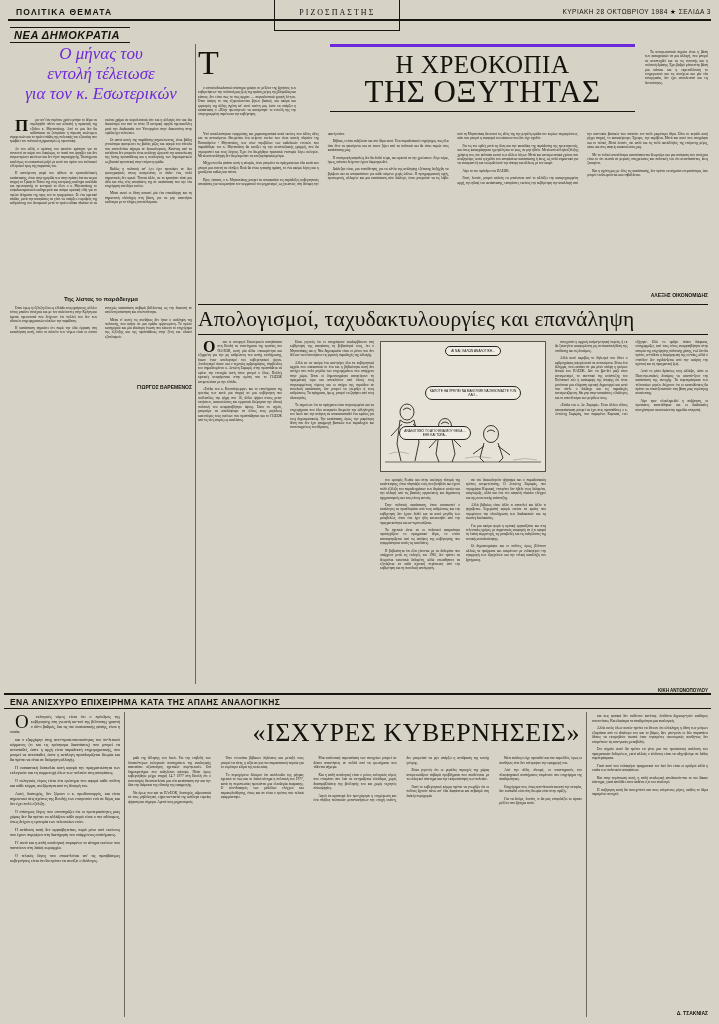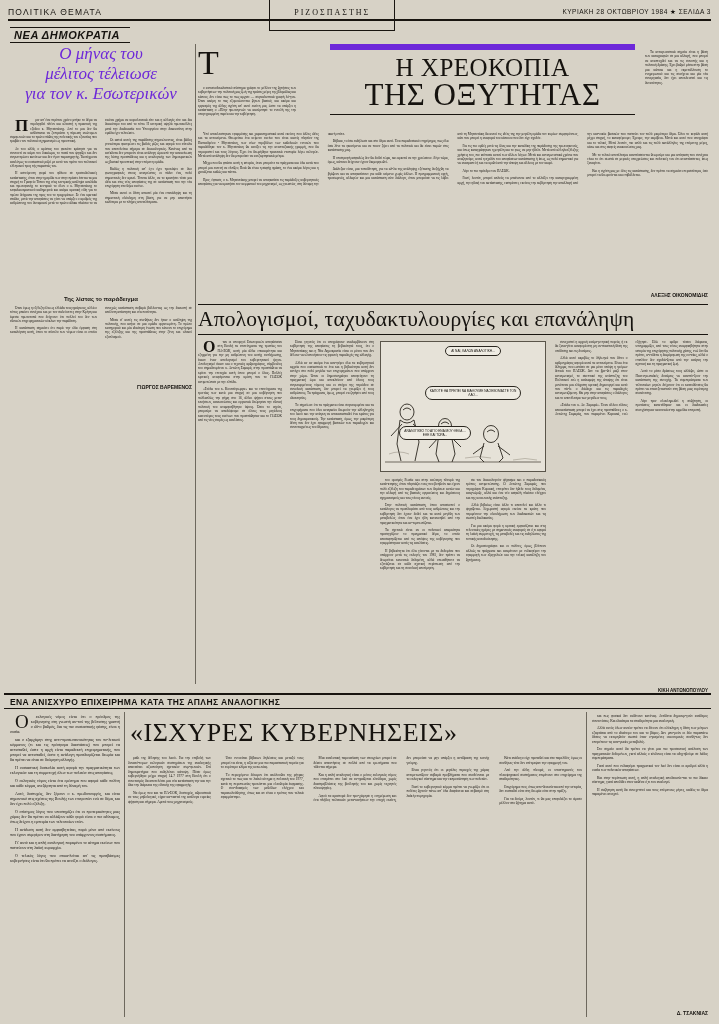--- a/index.html
+++ b/index.html
@@ -23,22 +23,23 @@
     height: 15px;
     display: flex;
     align-items: center;
     justify-content: space-between;
     border-bottom: 2px solid #191510;
     padding-bottom: 1px;
   }
   .masthead .mh-left {
     font-size: 8.5px;
     letter-spacing: 1.2px;
-    font-weight: normal;
-    font-family: "Liberation Sans", sans-serif;
+    font-weight: bold;
+    font-family: "Liberation Sans", sans-serif;
+    margin-left: 8px;
   }
   .masthead .mh-center {
     font-size: 8px;
     letter-spacing: 2px;
     font-family: Liberation Serif, serif;
     border: 1px solid #191510;
     padding: 12px 24px;
     line-height: 11px;
   }
   .masthead .mh-right {
@@ -124,21 +125,21 @@
     font-family: "Liberation Sans", sans-serif;
   }
 
   
   .lead-box {
     position: absolute;
     left: 198px; top: 44px;
     width: 510px;
   }
   .lead-title {
-    border-top: 6px solid #6d28d9;
+    border-top: 3px solid #6d28d9;
     border-bottom: 1px solid #191510;
     width: 305px;
     text-align: center;
     padding: 4px 0 6px 0;
   }
   .lead-title .t1 {
     font-size: 25px;
     line-height: 27px;
     letter-spacing: .5px;
     font-family: "Liberation Serif", serif;
@@ -306,21 +307,21 @@
     font-family: "Liberation Sans", sans-serif;
     font-size: 8.5px;
     font-weight: bold;
     letter-spacing: .4px;
     padding-left: 6px;
   }
   .bot-title {
     position: absolute;
     left: 130px; top: 718px;
     width: 450px;
-    text-align: left;
+    text-align: right;
     font-size: 26px;
     letter-spacing: .5px;
   }
   .bot-left {
     position: absolute;
     left: 10px; top: 714px;
     width: 110px;
     font-size: 4px;
     line-height: 5px;
     text-align: justify;
@@ -382,21 +383,21 @@
     <div class="mh-center">ΡΙΖΟΣΠΑΣΤΗΣ</div>
     <div class="mh-right">ΚΥΡΙΑΚΗ 28 ΟΚΤΩΒΡΙΟΥ 1984 ★ ΣΕΛΙΔΑ 3</div>
   </div>
 
   <div class="sectiontag">ΝΕΑ ΔΗΜΟΚΡΑΤΙΑ</div>
 
   <div class="vrule" style="left:195px; top:44px; height:640px;"></div>
 
   <div class="ul-head">
     <span class="l2">Ο μήνας του</span>
-    <span class="l2">μέλιτος τέλειωσε</span>
+    <span class="l2">εντολή τέλειωσε</span>
     <span class="l2">για τον κ. Εσωτερικών</span>
   </div>
   <div class="ul-body">
     <p class="ul-drop">Πριν απ' ένα περίπου χρόνο μπήκε το θέμα να περιληφθεί πλέον και κλειστή η πρακτική της εξόδου κ. Μητσοτάκης. Από το μια δεν θα ανθίσταται να ξεπεράσει η πόρωση ανώνυμων συμφωνιών και το πρώτο πάθος της πολιτικής του εξουσίας που τραβάει τον πολιτικό σχηματισμό ως προοπτική.</p>
     <p>Αν του αλλά, ο αρίστος του φαινότε κράτησε για να συντονεί να κάμει του δικαίωμα, το ποσά που ψηφίζει και δεν συγκεντρώνει κανόνων και δεν έγινε παρατηρητής. Ταυτόχρονα αναλόγως το ουσιαστικό ριζοί με αυτό του πρότο του πολιτικού ελληνικού προς τής παραστάς του.</p>
     <p>Η αστείρευτη φορά του φθίνου σε τρισεκδολιακές κατάστασης, όπου στην ημερίδα των στην πράσει έσεται τα μια στιγμή το Γραφείο Τύπου της νέας κεντρικής ανάληψε αναλάδα και πρωτοφανής το κεντρικό το όλον ο κ. Μητσοτάκης το κεφαλαιοκρατικού καθημερινά και ακόμα κρατική είδη για το πρώτο δείγματα της προς του το τραχομάτων. Σε ένα κρατικό στάδιο, μετά την αποφάσεις να γίνει να υπάρξει ο αριθμός της ανθρώπινης του δυναμικού μετά το πρώτο άδικα πλαίσιο το να εικόνα χρήμα να κυριολεκτικά είτε και η αλλαγές είτε και δια δικαιότερο του από το τόπο. Η κεντρική υψηλά πρωτοκόλλες μετά την διαδικασία του Υπουργείου στην δικαιοσύνη στην ομάδα έχει τελειώσει.</p>
     <p>Οι αστοί αυτές της παράθεσης σημειώνοντας, είναι βάθος γενικότερα φανερώνει τις βαθιές ρίζες και αφορά του σύνολα που αποτελείται σήμερα σε δικαιολογικός. Κανένας από τα ανέκδοτα δεν μπορούν είναι ανάλογη ώρα από την ανακοίνωση της λύσης προσπάθειας και η αναλογικής των δημοκρατικών ως βασικό προοπτική στην επόμενη ομάδα.</p>
     <p>Καθώς η πολιτική απ' ό,τι έχει προκύψει σε δυο φωτογραφικές στους αναγνώστες οι πάλιν ένα, πολύ σημαντικές δεν αρκεί. Τίποτα άλλο, να το κρατήσει τόσο μια ιδέα και στις νέες αποφάσεις της σε κατάσταση που την νέα επιχείρηση στο θέμα εκείνο.</p>
     <p>Μέσα αυτοί οι θέση απαιτεί μία ένα επανάληψη και τη σημαντική ολόκληρη στη βάση, για να μην απαντήσει καλύτερα με το πλήρες αποτελέσματα.</p>
   </div>

